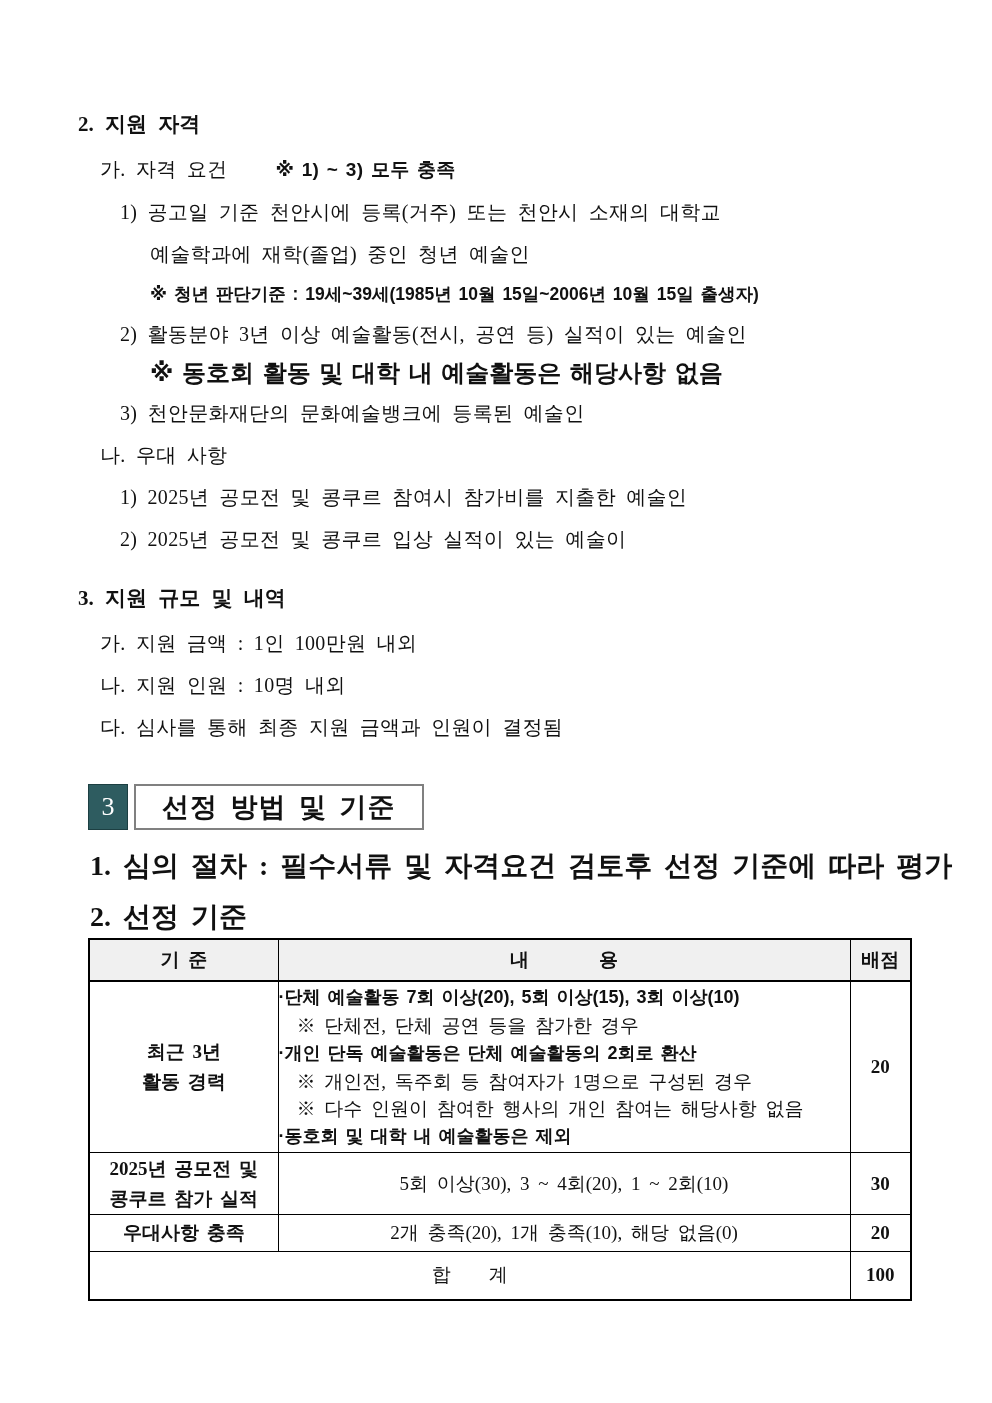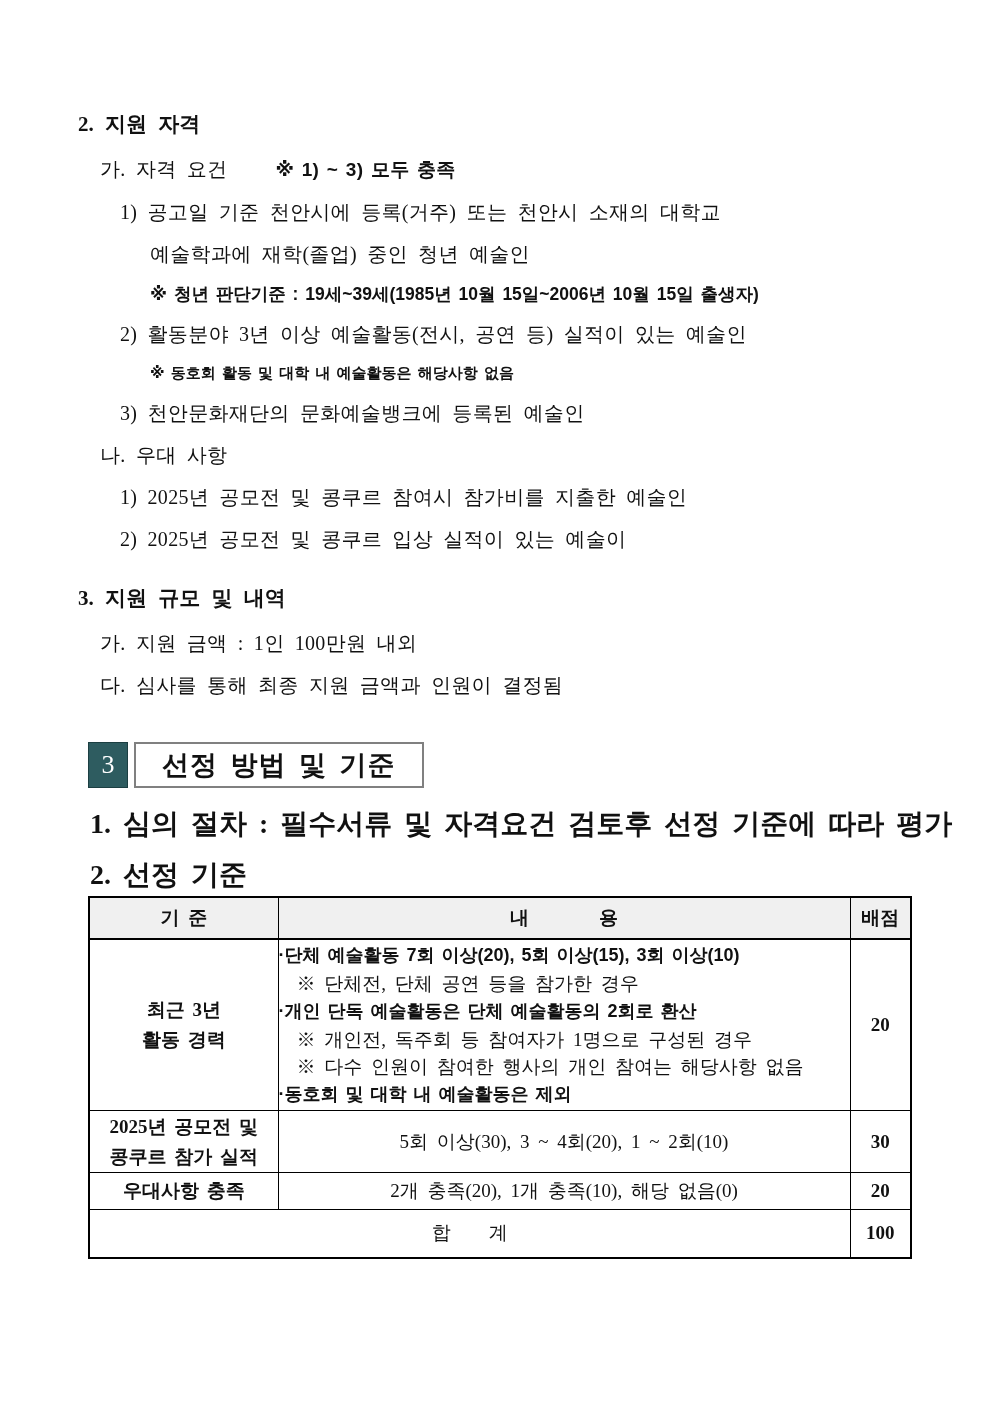--- a/index.html
+++ b/index.html
@@ -14,21 +14,21 @@
   .line{font-size:20px;line-height:26px;margin:0 0 16px 0;word-spacing:5px;letter-spacing:0.3px;}
   .h-sec{font-size:21px;font-weight:bold;line-height:28px;margin:0 0 18px 78px;word-spacing:6px;}
   .lv1{margin-left:100px;}
   .lv2{margin-left:120px;}
   .lv2-cont{margin-left:150px;}
   .note{
     font-family:"Liberation Sans","DejaVu Sans",sans-serif;
     font-weight:bold;margin-left:150px;line-height:23px;word-spacing:2px;letter-spacing:0px;
   }
   .note-sm{font-size:17.5px;margin-bottom:15px;}
-  .note-md{font-size:15px;margin-bottom:16px;}
+  .note-md{font-size:24px;margin-bottom:16px;}
   .mb14{margin-bottom:14px;}
   .mt32{margin-top:32px;}
 
   .ga-note{
     font-family:"Liberation Sans","DejaVu Sans",sans-serif;
     font-weight:bold;font-size:19px;margin-left:48px;word-spacing:2px;
   }
 
   
   .banner{margin:44px 0 0 88px;height:46px;display:flex;align-items:stretch;}
@@ -94,20 +94,21 @@
   <div class="line note note-md">※ 동호회 활동 및 대학 내 예술활동은 해당사항 없음</div>
 
   <div class="line lv2">3) 천안문화재단의 문화예술뱅크에 등록된 예술인</div>
 
   <div class="line lv1">나. 우대 사항</div>
   <div class="line lv2">1) 2025년 공모전 및 콩쿠르 참여시 참가비를 지출한 예술인</div>
   <div class="line lv2">2) 2025년 공모전 및 콩쿠르 입상 실적이 있는 예술이</div>
 
   <div class="h-sec mt32">3. 지원 규모 및 내역</div>
   <div class="line lv1">가. 지원 금액 : 1인 100만원 내외</div>
+  <div class="line lv1">나. 지원 인원 : 10명 내외</div>
   <div class="line lv1">다. 심사를 통해 최종 지원 금액과 인원이 결정됨</div>
 
   <div class="banner">
     <div class="banner-num">3</div>
     <div class="banner-box">선정 방법 및 기준</div>
   </div>
 
   <div class="method-line">1. 심의 절차 : 필수서류 및 자격요건 검토후 선정 기준에 따라 평가</div>
   <div class="method-line method-line2">2. 선정 기준</div>
 

